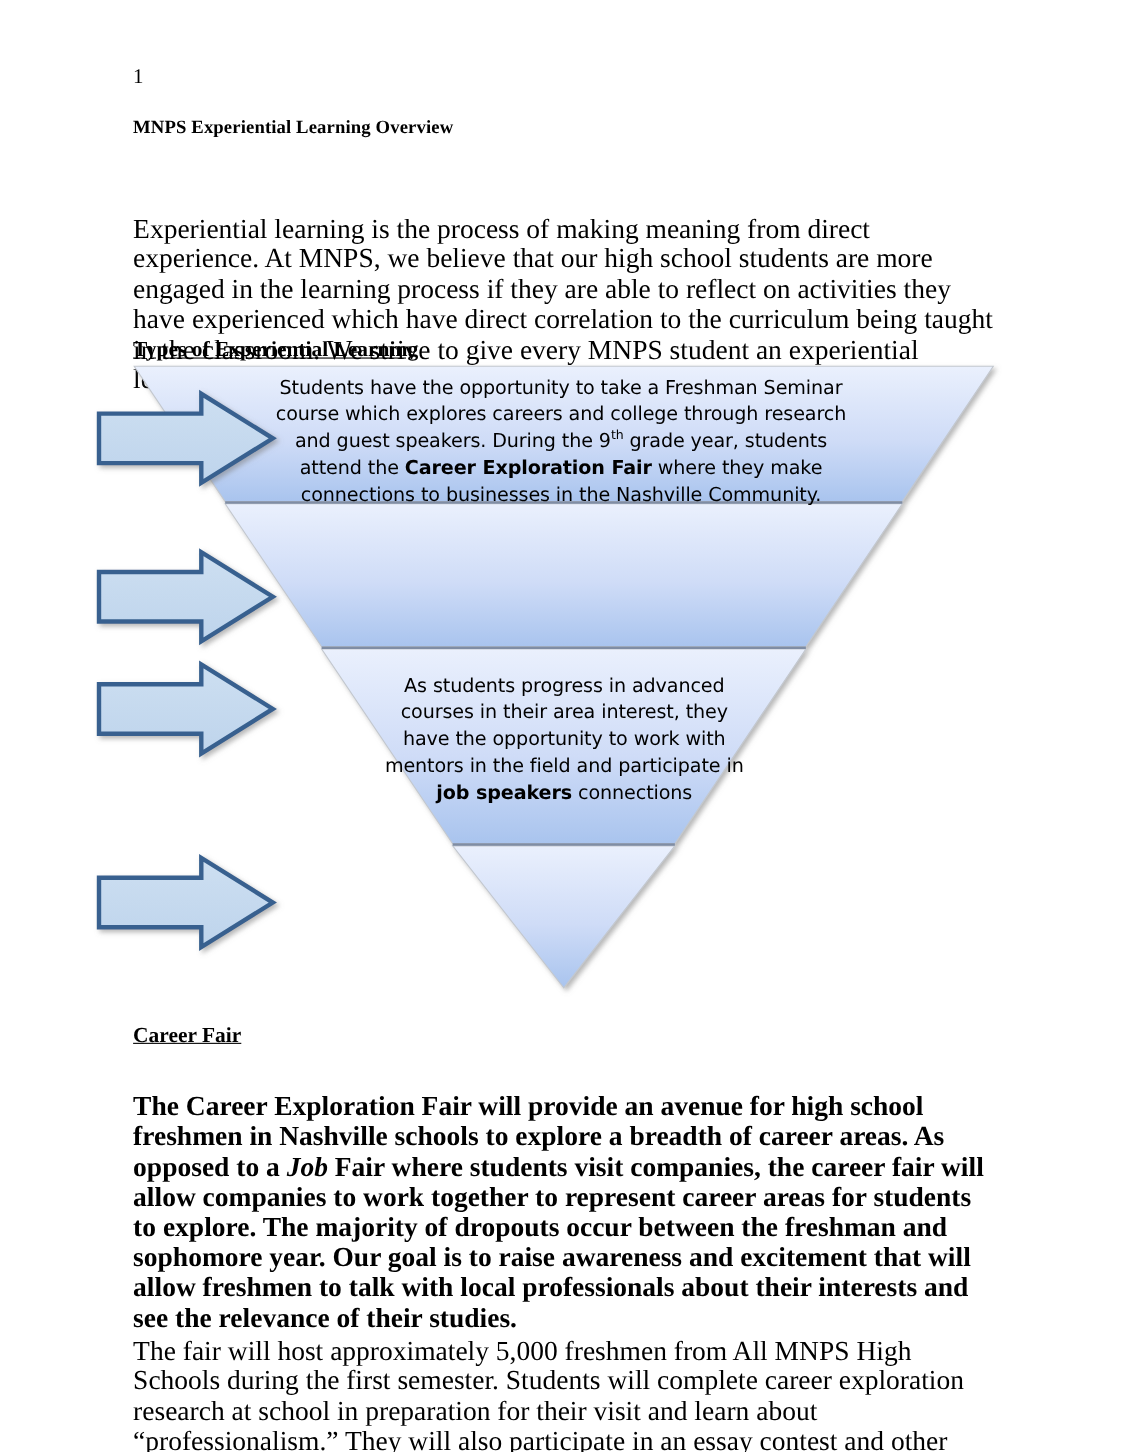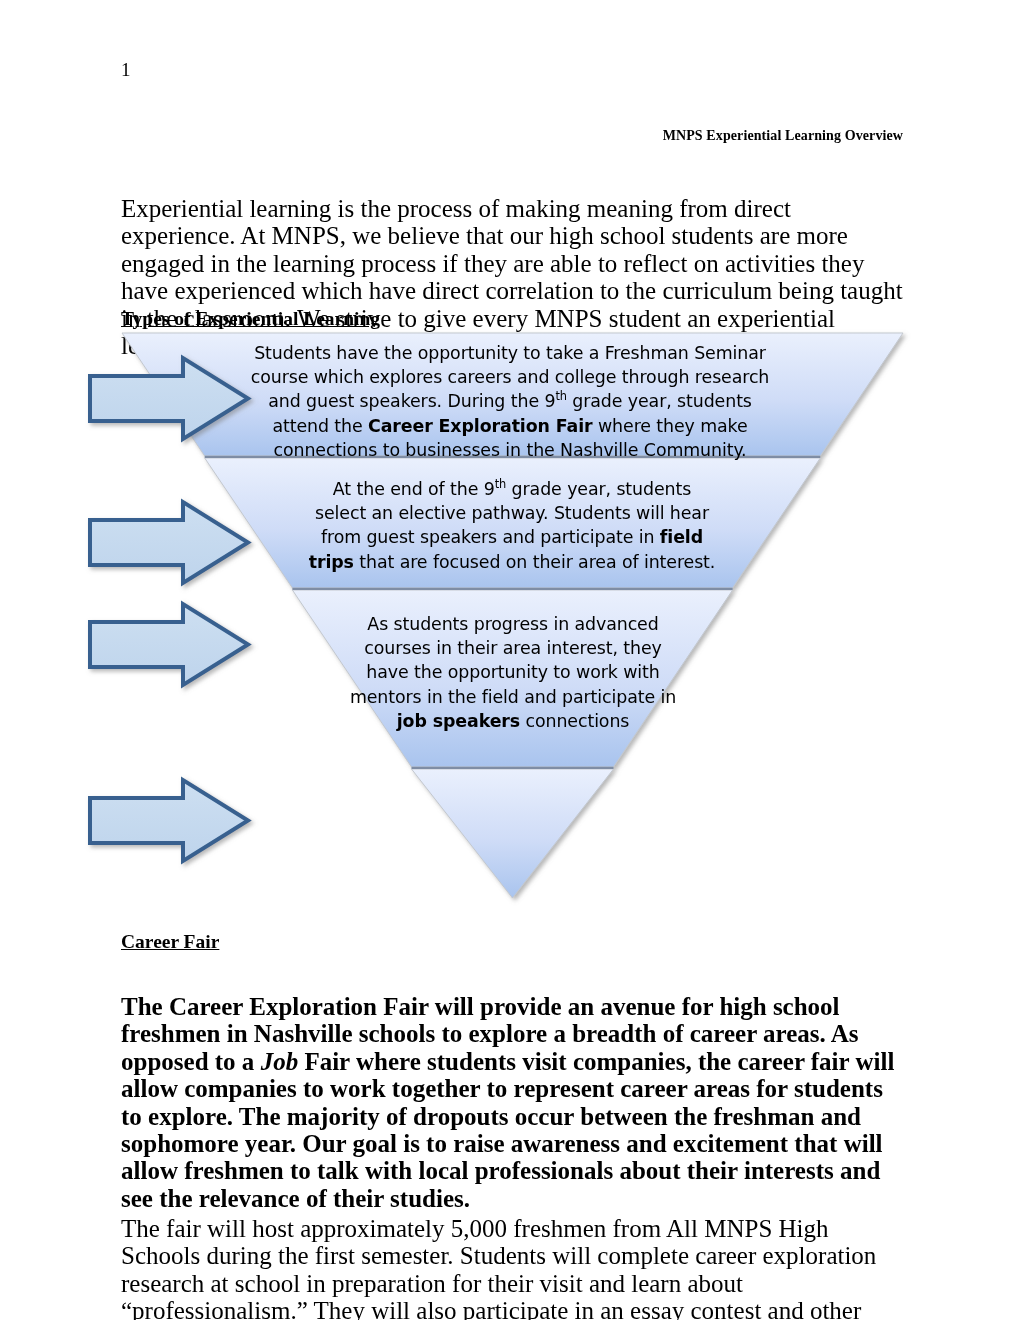--- a/index.html
+++ b/index.html
@@ -28,24 +28,24 @@
     position: absolute;
     left: 121px;
     top: 58px;
     font-size: 19px;
     line-height: 24px;
   }
 
   .doc-title {
     position: absolute;
     left: 121px;
-    top: 124px;
+    top: 104px;
     width: 782px;
-    text-align: right;
-    font-size: 14px;
+    text-align: left;
+    font-size: 17px;
     font-weight: bold;
     line-height: 24px;
     letter-spacing: 0.1px;
   }
 
   .para {
     position: absolute;
     left: 121px;
     width: 782px;
     font-size: 25px;
@@ -154,21 +154,20 @@
         <polygon points="10,297 103,297 103,279 168,319.5 103,360 103,342 10,342" fill="url(#arrowGrad)" stroke="#38618f" stroke-width="4" stroke-linejoin="miter"></polygon>
       </g>
 
       <g filter="url(#softShadow)">
         <polygon points="10,473 103,473 103,455 168,495.5 103,536 103,518 10,518" fill="url(#arrowGrad)" stroke="#38618f" stroke-width="4" stroke-linejoin="miter"></polygon>
       </g>
     </svg>
 
     <div class="funnel-text ft-1"><span>Students have the opportunity to take a Freshman Seminar course which explores careers and college through research and guest speakers.  During the 9</span><sup>th</sup><span> grade year, students attend the </span><b>Career Exploration Fair</b><span> where they make connections to businesses in the Nashville Community.</span></div>
 
-    <div class="funnel-text ft-2"><span>At the end of the 9</span><sup>th</sup><span> grade year, students select an elective pathway.  Students will hear from guest speakers and participate in </span><b>field trips</b><span> that are focused on their area of interest.</span></div>
 
     <div class="funnel-text ft-3"><span>As students progress in advanced courses in their area interest, they have the opportunity to work with mentors in the field and participate in </span><b>job speakers</b><span> connections</span></div>
   </div>
 
   <div class="section-head head-cf">Career Fair</div>
 
   <p class="para para-cf1"><span>The Career Exploration Fair will provide an avenue for high school freshmen in Nashville schools to explore a breadth of career areas.  As opposed to a </span><span class="it">Job</span><span> Fair where students visit companies, the career fair will allow companies to work together to represent career areas for students to explore.  The majority of dropouts occur between the freshman and sophomore year.  Our goal is to raise awareness and excitement that will allow freshmen to talk with local professionals about their interests and see the relevance of their studies.</span></p>
 
   <p class="para para-cf2">The fair will host approximately 5,000 freshmen from All MNPS High Schools during the first semester.  Students will complete career exploration research at school in preparation for their visit and learn about “professionalism.”  They will also participate in an essay contest and other</p>
 

